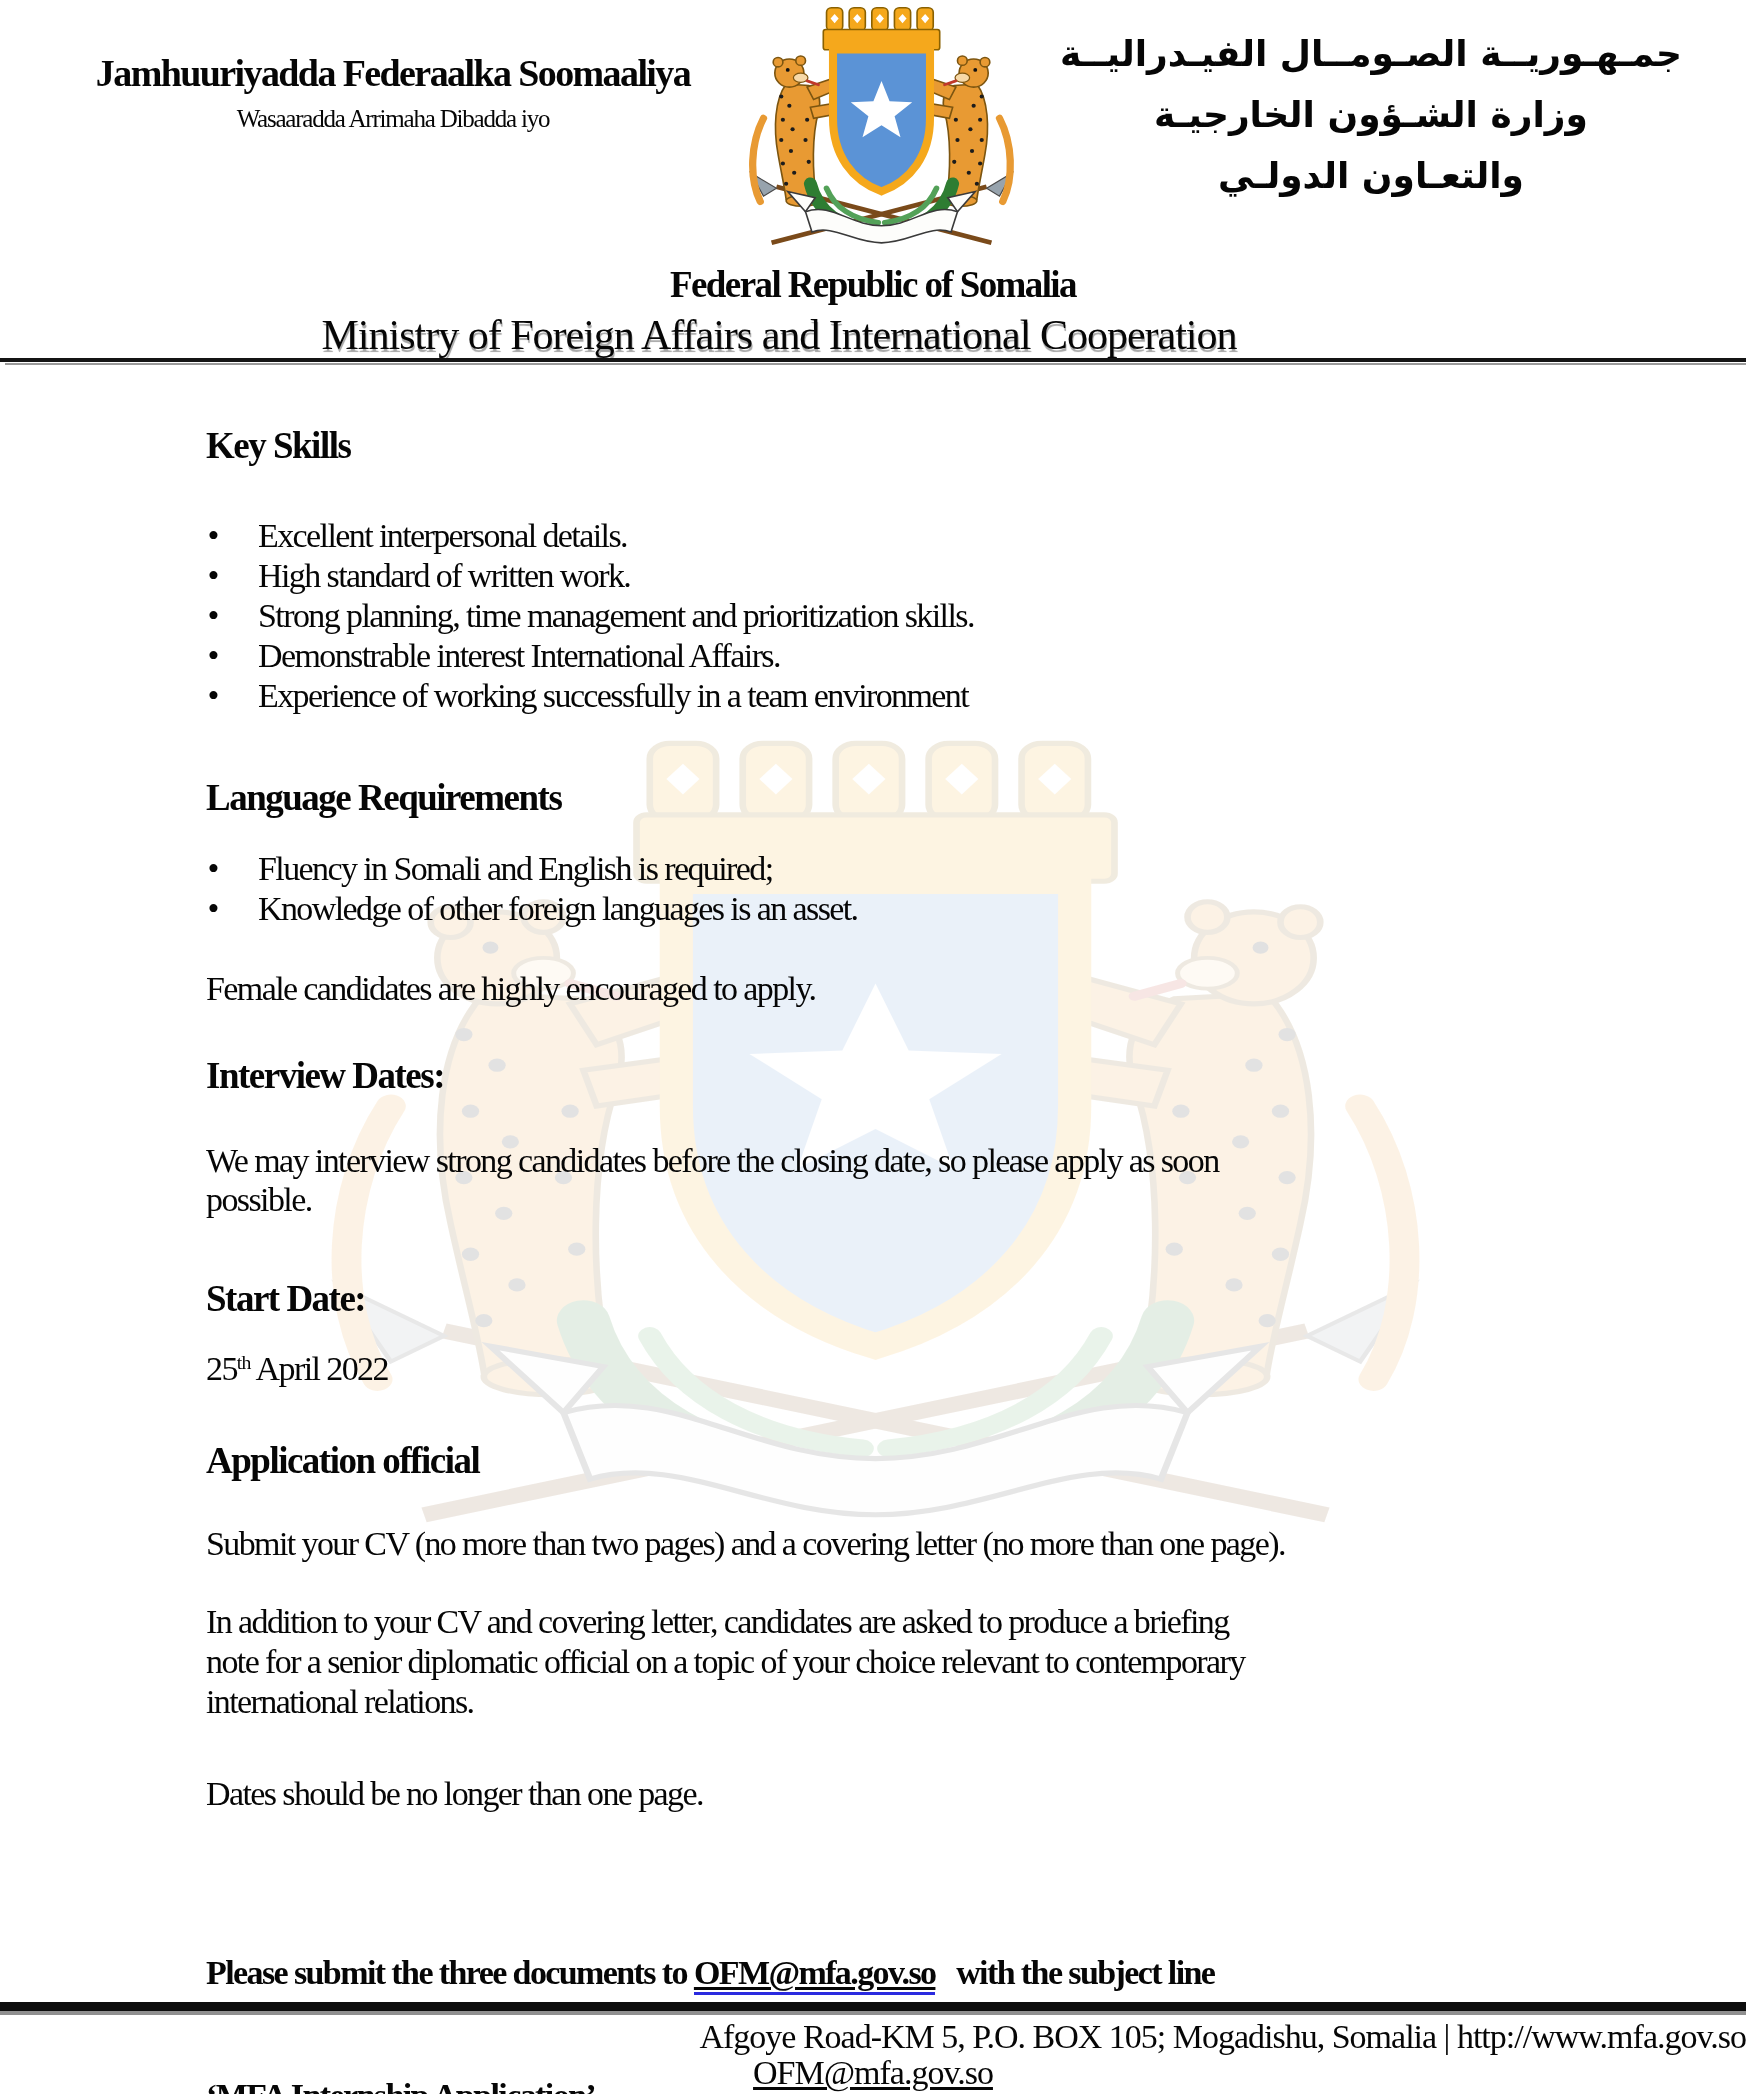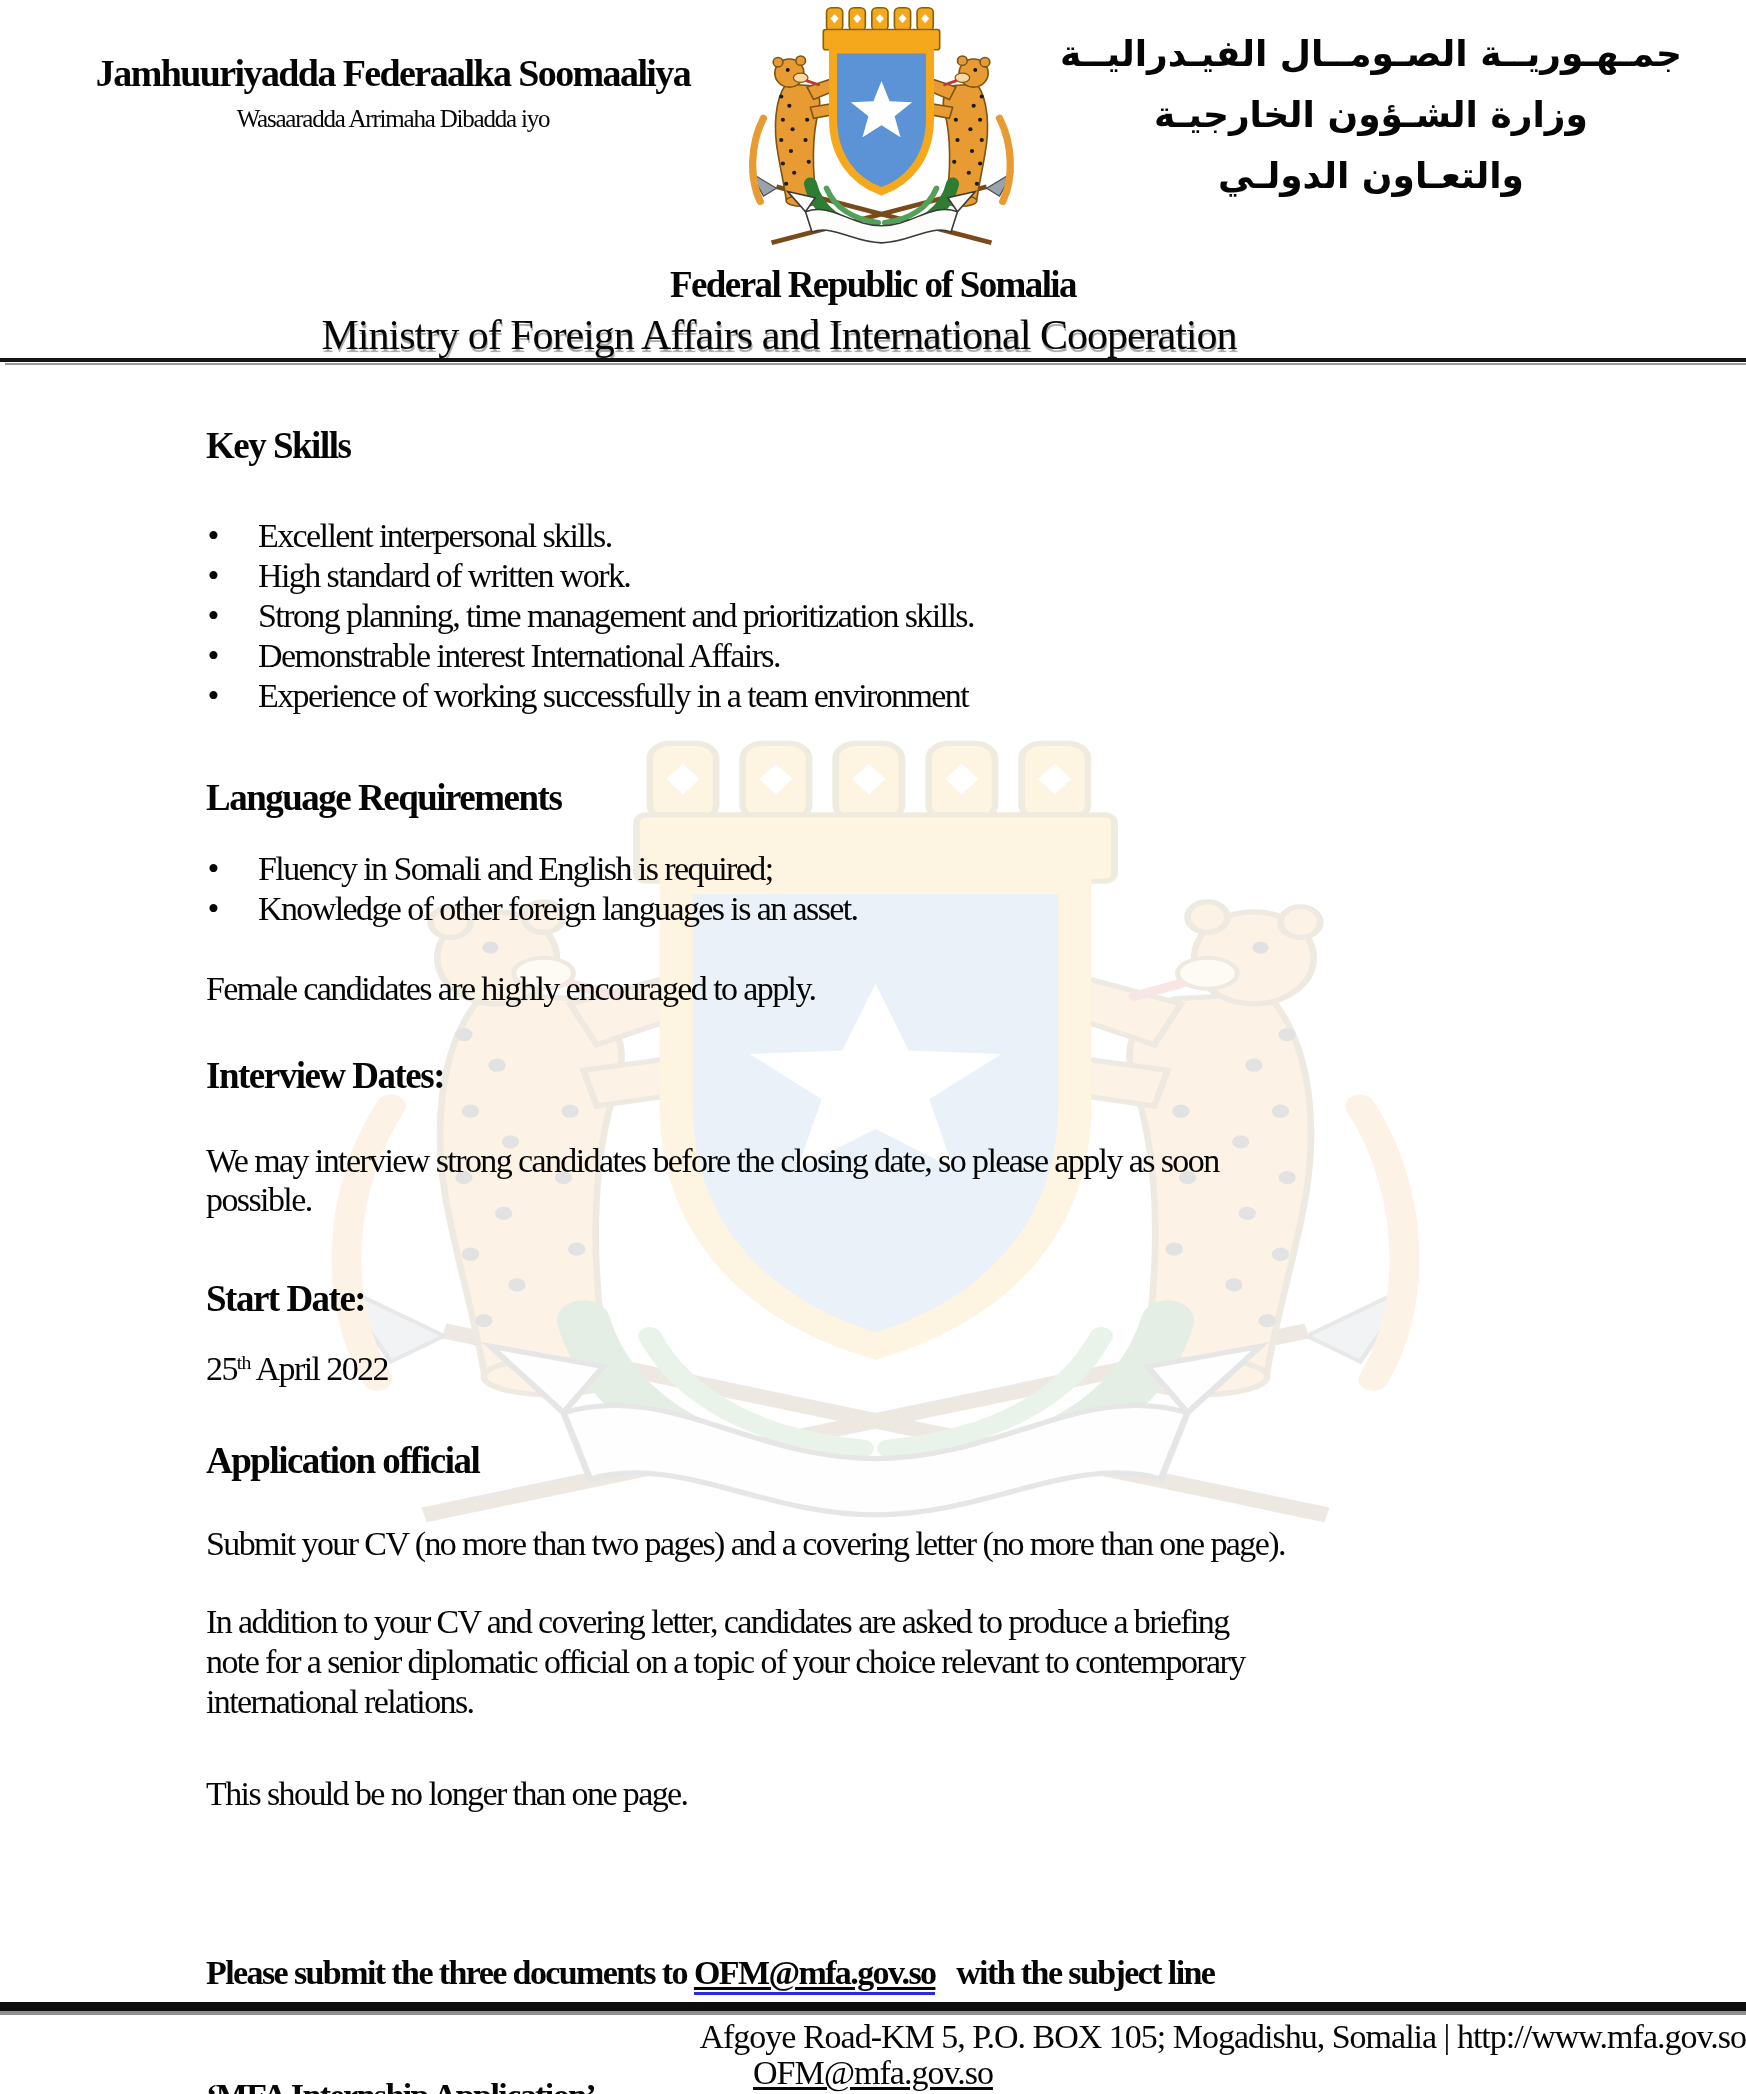--- a/index.html
+++ b/index.html
@@ -149,21 +149,21 @@
     <div>والتعـاون الدولـي</div>
   </div>
 
   <div class="abs title1">Federal Republic of Somalia</div>
   <div class="abs title2">Ministry of Foreign Affairs and International Cooperation</div>
   <div class="abs rule-top"></div>
   <div class="abs rule-top-shadow"></div>
 
   <div class="abs heading h-keyskills">Key Skills</div>
   <ul class="abs bodytext list list-keyskills">
-    <li>Excellent interpersonal skills.</li>
+    <li>Excellent interpersonal details.</li>
     <li>High standard of written work.</li>
     <li>Strong planning, time management and prioritization skills.</li>
     <li>Demonstrable interest International Affairs.</li>
     <li>Experience of working successfully in a team environment</li>
   </ul>
 
   <div class="abs heading h-language">Language Requirements</div>
   <ul class="abs bodytext list list-language">
     <li>Fluency in Somali and English is required;</li>
     <li>Knowledge of other foreign languages is an asset.</li>
@@ -180,21 +180,21 @@
   <div class="abs heading h-start">Start Date:</div>
   <div class="abs bodytext p-date"><span>25</span><sup>th</sup><span> April 2022</span></div>
 
   <div class="abs heading h-application">Application official</div>
   <div class="abs bodytext p-submit">Submit your CV (no more than two pages) and a covering letter (no more than one page).</div>
   <div class="abs bodytext p-addition">
     <div>In addition to your CV and covering letter, candidates are asked to produce a briefing</div>
     <div>note for a senior diplomatic official on a topic of your choice relevant to contemporary</div>
     <div>international relations.</div>
   </div>
-  <div class="abs bodytext p-should">This should be no longer than one page.</div>
+  <div class="abs bodytext p-should">Dates should be no longer than one page.</div>
 
   <div class="abs bodytext p-please">
     <div><span>Please submit the three documents to </span><a class="email-link" href="#">OFM@mfa.gov.so</a><span>   with the subject line</span></div>
     <div>‘MFA Internship Application’.</div>
   </div>
 
   <div class="abs rule-bottom"></div>
   <div class="abs rule-bottom-shadow"></div>
   <div class="abs footer-address">Afgoye Road-KM 5, P.O. BOX 105; Mogadishu, Somalia | http://www.mfa.gov.so</div>
   <div class="abs footer-email">

